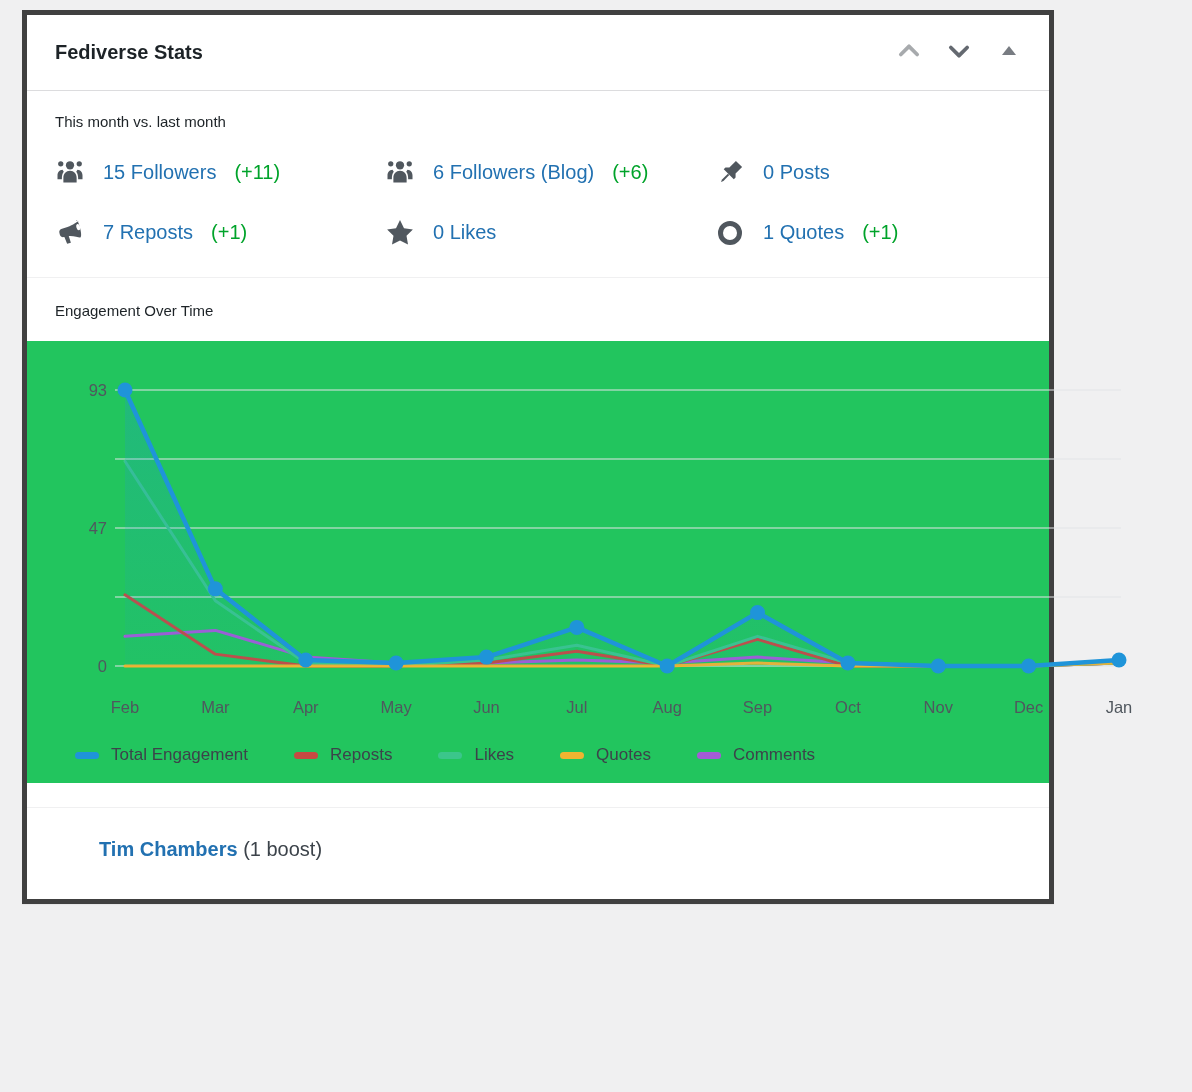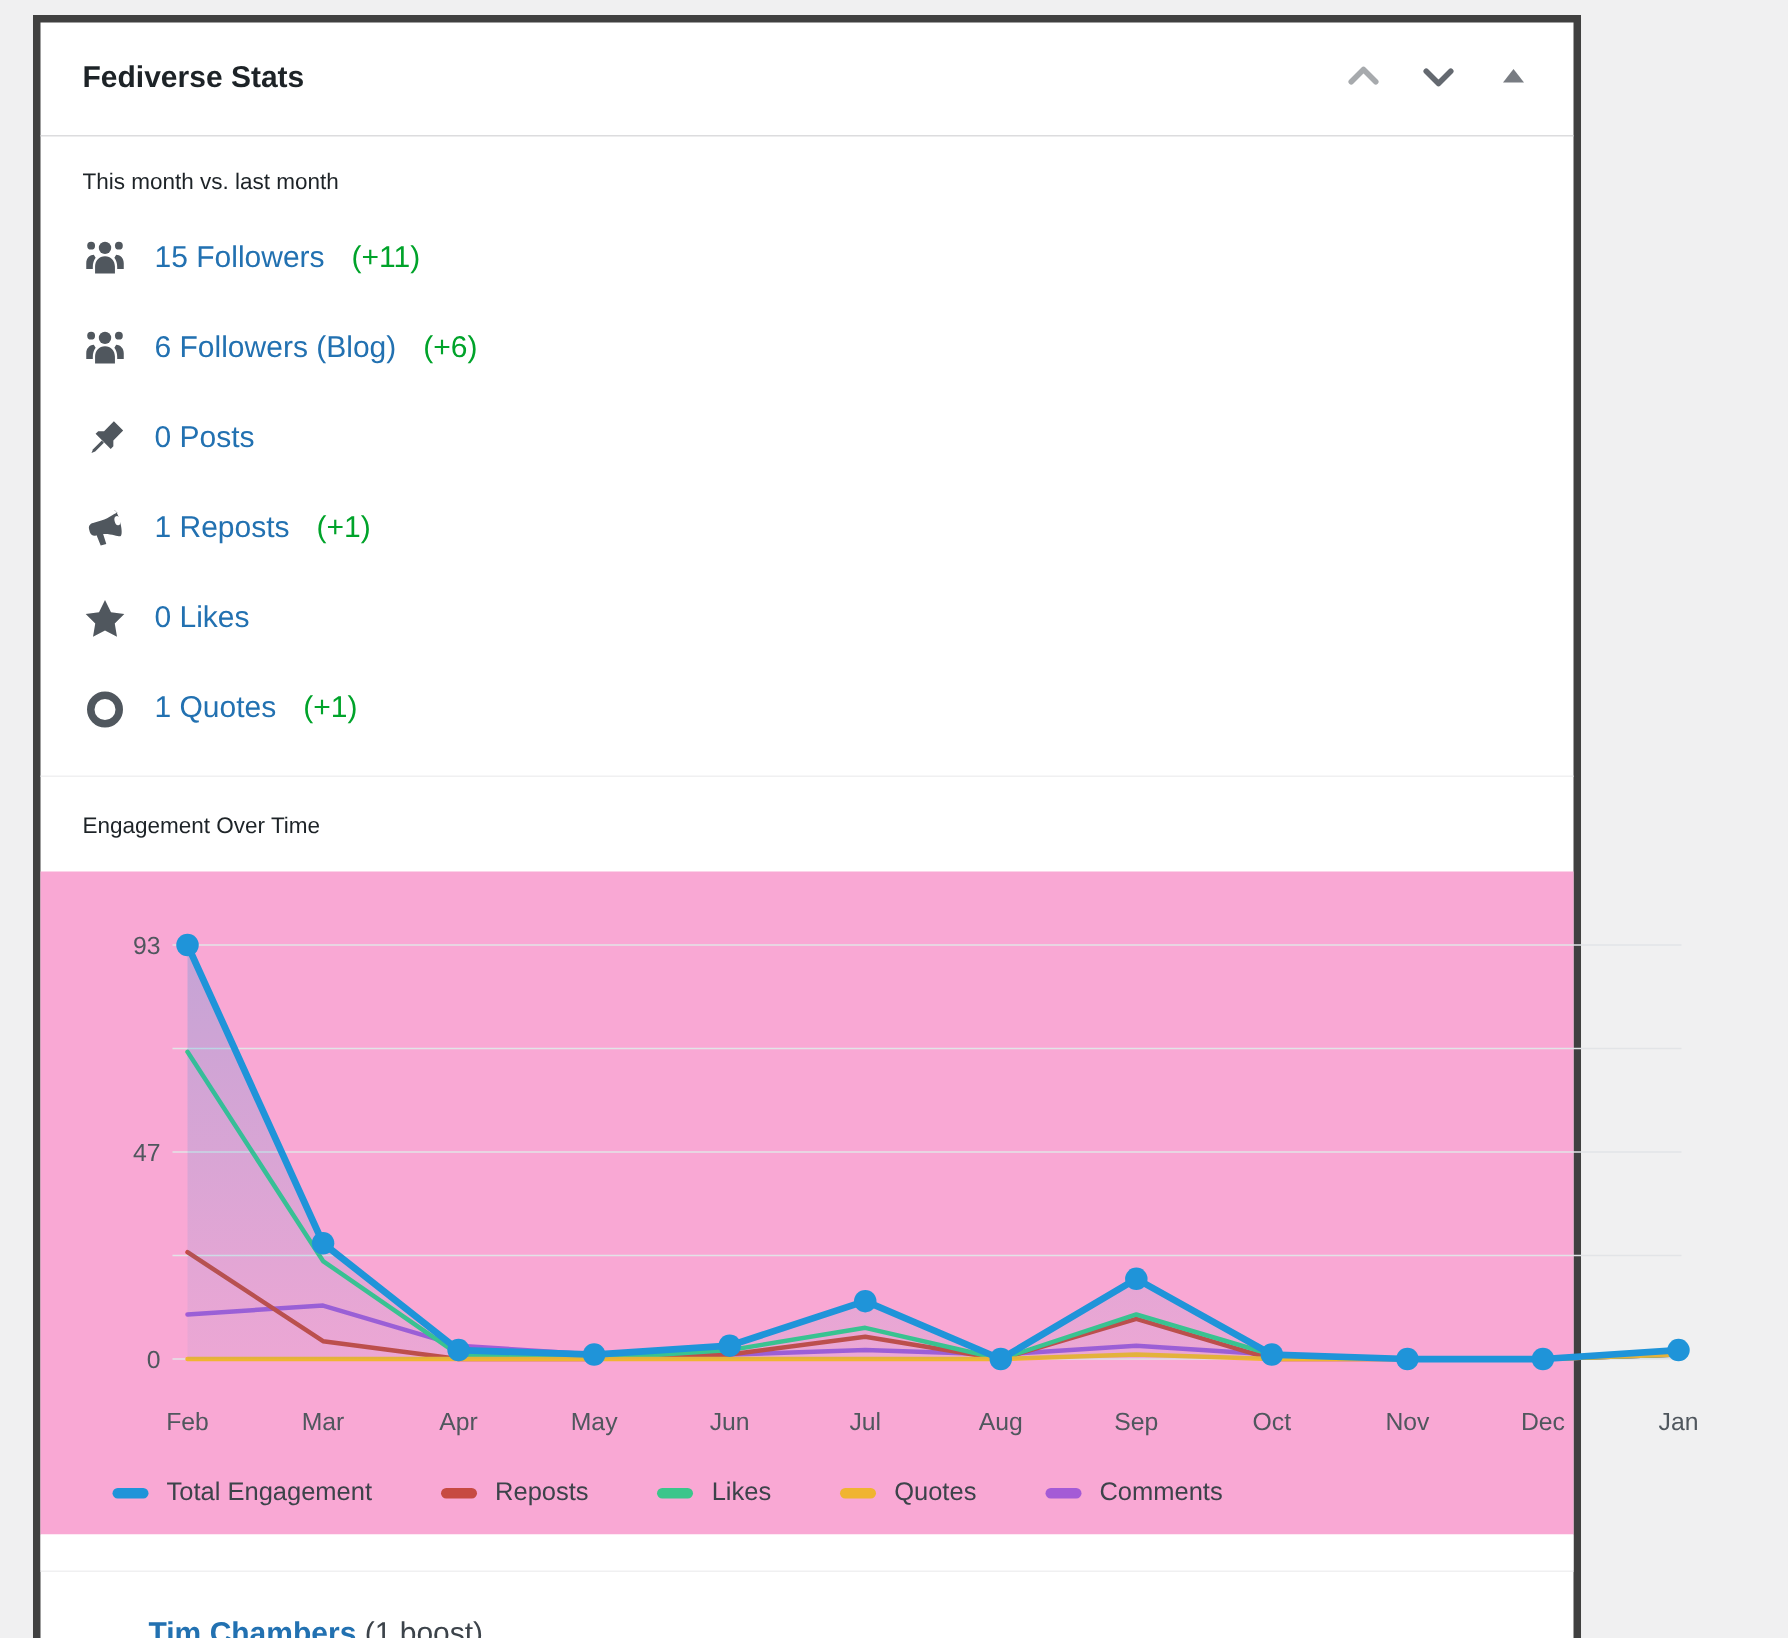--- a/index.html
+++ b/index.html
@@ -25,32 +25,32 @@
   .widget-title { font-size: 20px; font-weight: 700; color: #1d2327; }
   .header-controls { display: flex; align-items: center; gap: 14px; }
   .ctrl-btn { width: 36px; height: 36px; border: 0; background: transparent; cursor: pointer;
     display: flex; align-items: center; justify-content: center; }
   
   section { padding: 0 28px; }
   .section-heading { font-size: 15px; font-weight: 400; color: #1d2327; }
   .stats-section { padding-top: 22px; padding-bottom: 22px; }
   .stats-section .section-heading { margin-bottom: 26px; }
   .stats-grid {
-    display: grid; grid-template-columns: 1fr;
+    display: grid; grid-template-columns: 1fr 1fr 1fr;
     row-gap: 27px; column-gap: 24px; padding-bottom: 6px;
   }
   .stat-item { display: flex; align-items: center; gap: 18px; height: 33px; }
   .stat-icon { width: 30px; height: 30px; flex: 0 0 30px; display: inline-flex; align-items: center; justify-content: center; }
   .stat-icon svg { width: 30px; height: 30px; fill: #50575e; }
   .stat-link { font-size: 20px; color: #2271b1; text-decoration: none; }
   .stat-delta { font-size: 20px; color: #00a32a; }
   .divider { height: 1px; background: #f0f0f1; }
   .engagement-section { padding-top: 24px; padding-bottom: 22px; }
   
-  .chart-panel { background: #f9a8d4; padding: 0 0 18px 0; }
+  .chart-panel { background: #22c55e; padding: 0 0 18px 0; }
   .chart-panel svg { display: block; }
   svg text { font-family: "Liberation Sans", "DejaVu Sans", sans-serif; }
   .legend { display: flex; align-items: center; gap: 46px; padding: 12px 0 0 48px; }
   .legend-item { display: flex; align-items: center; gap: 12px; cursor: pointer; }
   .legend-swatch { width: 24px; height: 7px; border-radius: 4px; display: inline-block; }
   .legend-label { font-size: 17px; color: #3c434a; }
   .gap { height: 24px; background: #fff; }
   
   .supporter-section { padding-top: 30px; padding-bottom: 38px; }
   .supporter-section .section-heading { margin-bottom: 24px; }
@@ -137,21 +137,21 @@
           <span class="stat-delta"></span>
         </div>
 
         <div class="stat-item">
           <span class="stat-icon">
             <svg viewBox="0 0 24 24">
               <path d="M18.8 2.9c-1-.2-4 2.8-8.8 4.3l-4.4 1.3C4 8.9 3.1 10.2 3.5 11.8l.4 1.5c.4 1.5 1.8 2.3 3.3 1.9l.3-.1 2.2 5.4 3-.8-1.7-5.3c4.7-.3 8.3 1.6 9.2 1.2 1-.5.9-3.5 0-7.1-.9-3.7-2.3-7.3-3.4-6.6z"></path>
               <ellipse cx="18.6" cy="7.3" rx="1.5" ry="2.5" fill="#fff" transform="rotate(-14 18.6 7.3)"></ellipse>
             </svg>
           </span>
-          <a href="#" class="stat-link">1 Reposts</a>
+          <a href="#" class="stat-link">7 Reposts</a>
           <span class="stat-delta">(+1)</span>
         </div>
 
         <div class="stat-item">
           <span class="stat-icon">
             <svg viewBox="0 0 24 24">
               <path d="M12 1.6l3.2 6.5 7.1 1-5.1 5 1.2 7.1L12 17.9l-6.4 3.3 1.2-7.1-5.1-5 7.1-1z"></path>
             </svg>
           </span>
           <a href="#" class="stat-link">0 Likes</a>

